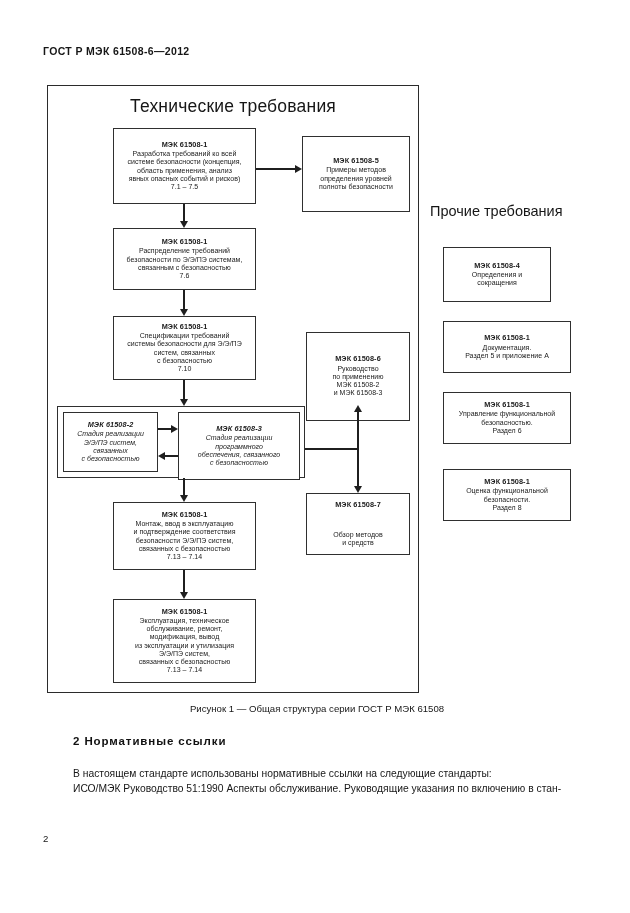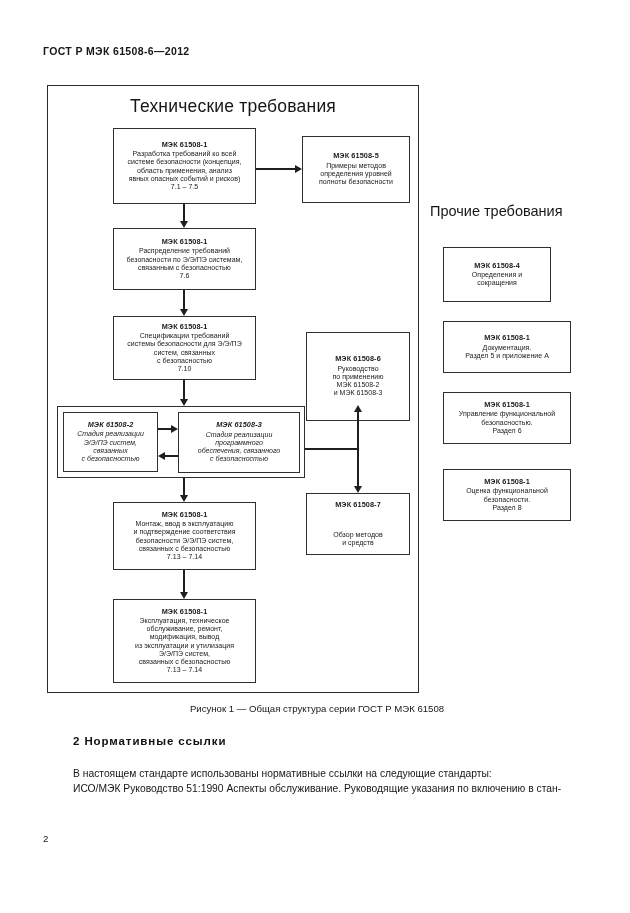--- a/index.html
+++ b/index.html
@@ -182,21 +182,21 @@
 
 <div class="node" style="left:113px; top:128px; width:143px; height:76px;">
   <div class="ttl">МЭК 61508-1</div>
   <div class="bdy">Разработка требований ко всей
 системе безопасности (концепция,
 область применения, анализ
 явных опасных событий и рисков)
 7.1 – 7.5</div>
 </div>
 
-<div class="node" style="left:302px; top:136px; width:108px; height:67px;">
+<div class="node" style="left:302px; top:136px; width:108px; height:76px;">
   <div class="ttl">МЭК 61508-5</div>
   <div class="bdy">Примеры методов
 определения уровней
 полноты безопасности</div>
 </div>
 
 <div class="ln hl" style="left:256px; top:168px; width:39px;"></div>
 <div class="arrow right" style="left:295px; top:164.5px;"></div>
 
 <div class="ln vl" style="left:183px; top:204px; height:17px;"></div>
@@ -236,21 +236,21 @@
 <div class="group-box" style="left:57px; top:406px; width:248px; height:72px;"></div>
 
 <div class="node thin" style="left:63px; top:412px; width:95px; height:60px;">
   <div class="ttl">МЭК 61508-2</div>
   <div class="bdy">Стадия реализации
 Э/Э/ПЭ систем,
 связанных
 с безопасностью</div>
 </div>
 
-<div class="node thin" style="left:178px; top:412px; width:122px; height:61px;">
+<div class="node thin" style="left:178px; top:412px; width:122px; height:68px;">
   <div class="ttl">МЭК 61508-3</div>
   <div class="bdy">Стадия реализации
 программного
 обеспечения, связанного
 с безопасностью</div>
 </div>
 
 <div class="ln hl" style="left:158px; top:428px; width:14px;"></div>
 <div class="arrow right" style="left:171px; top:424.5px;"></div>
 

